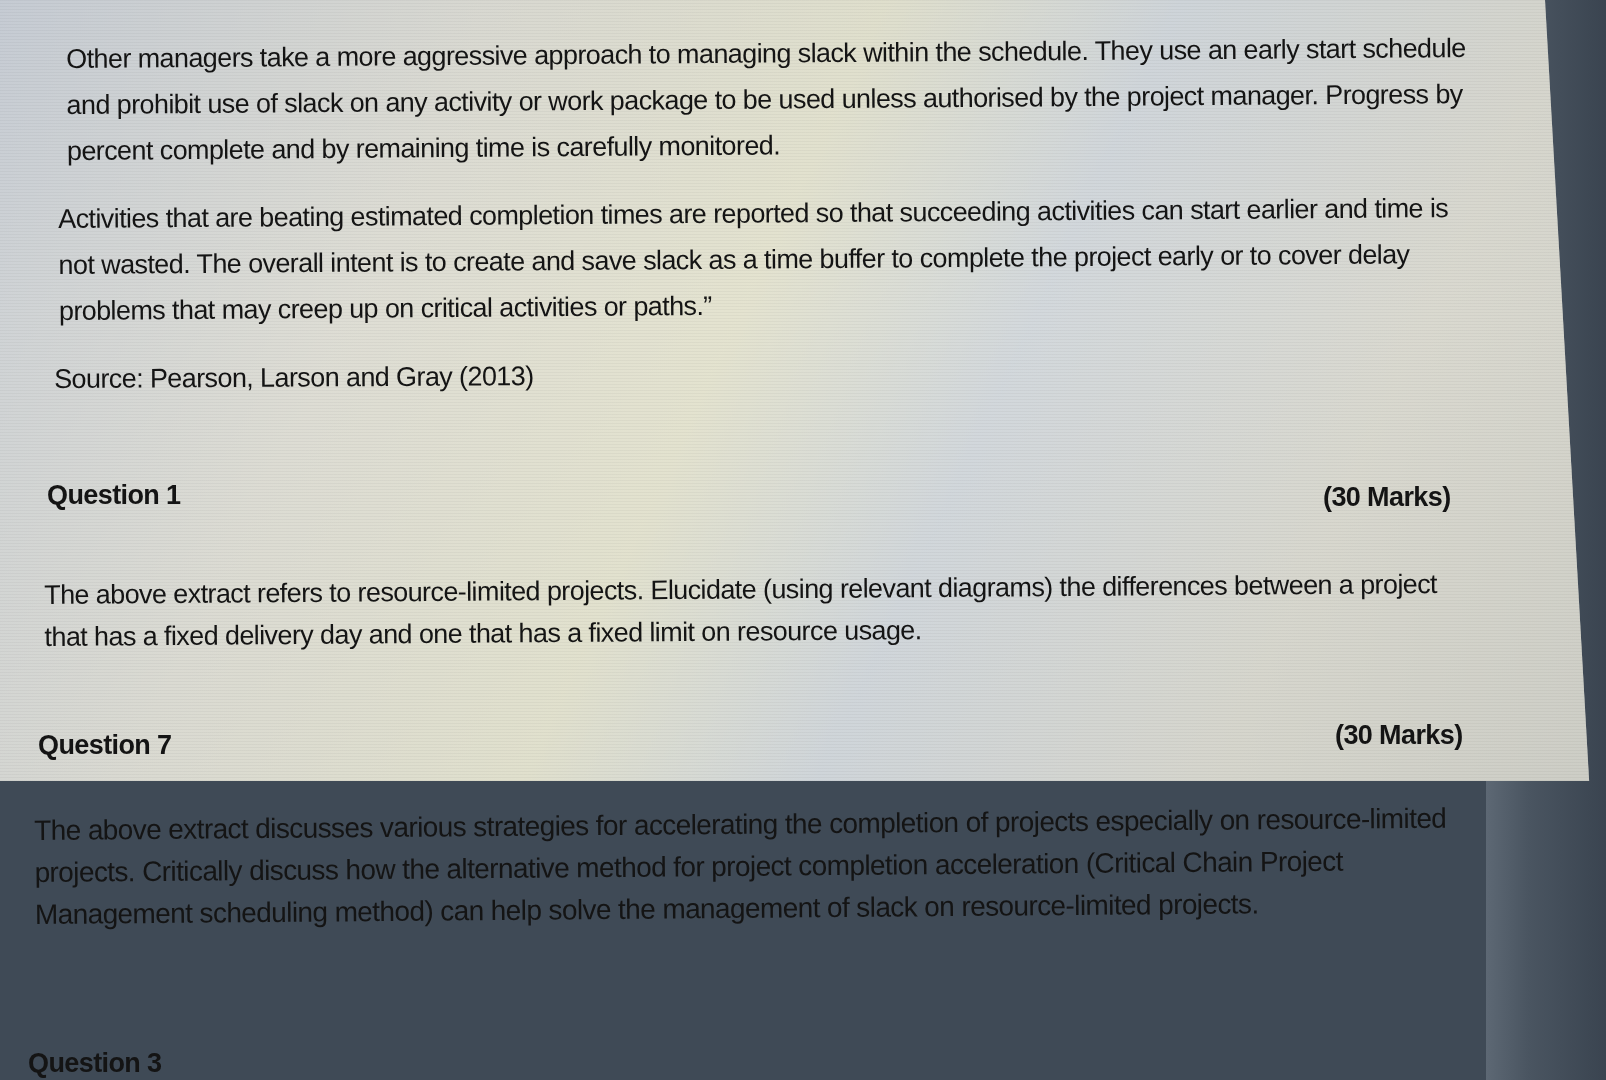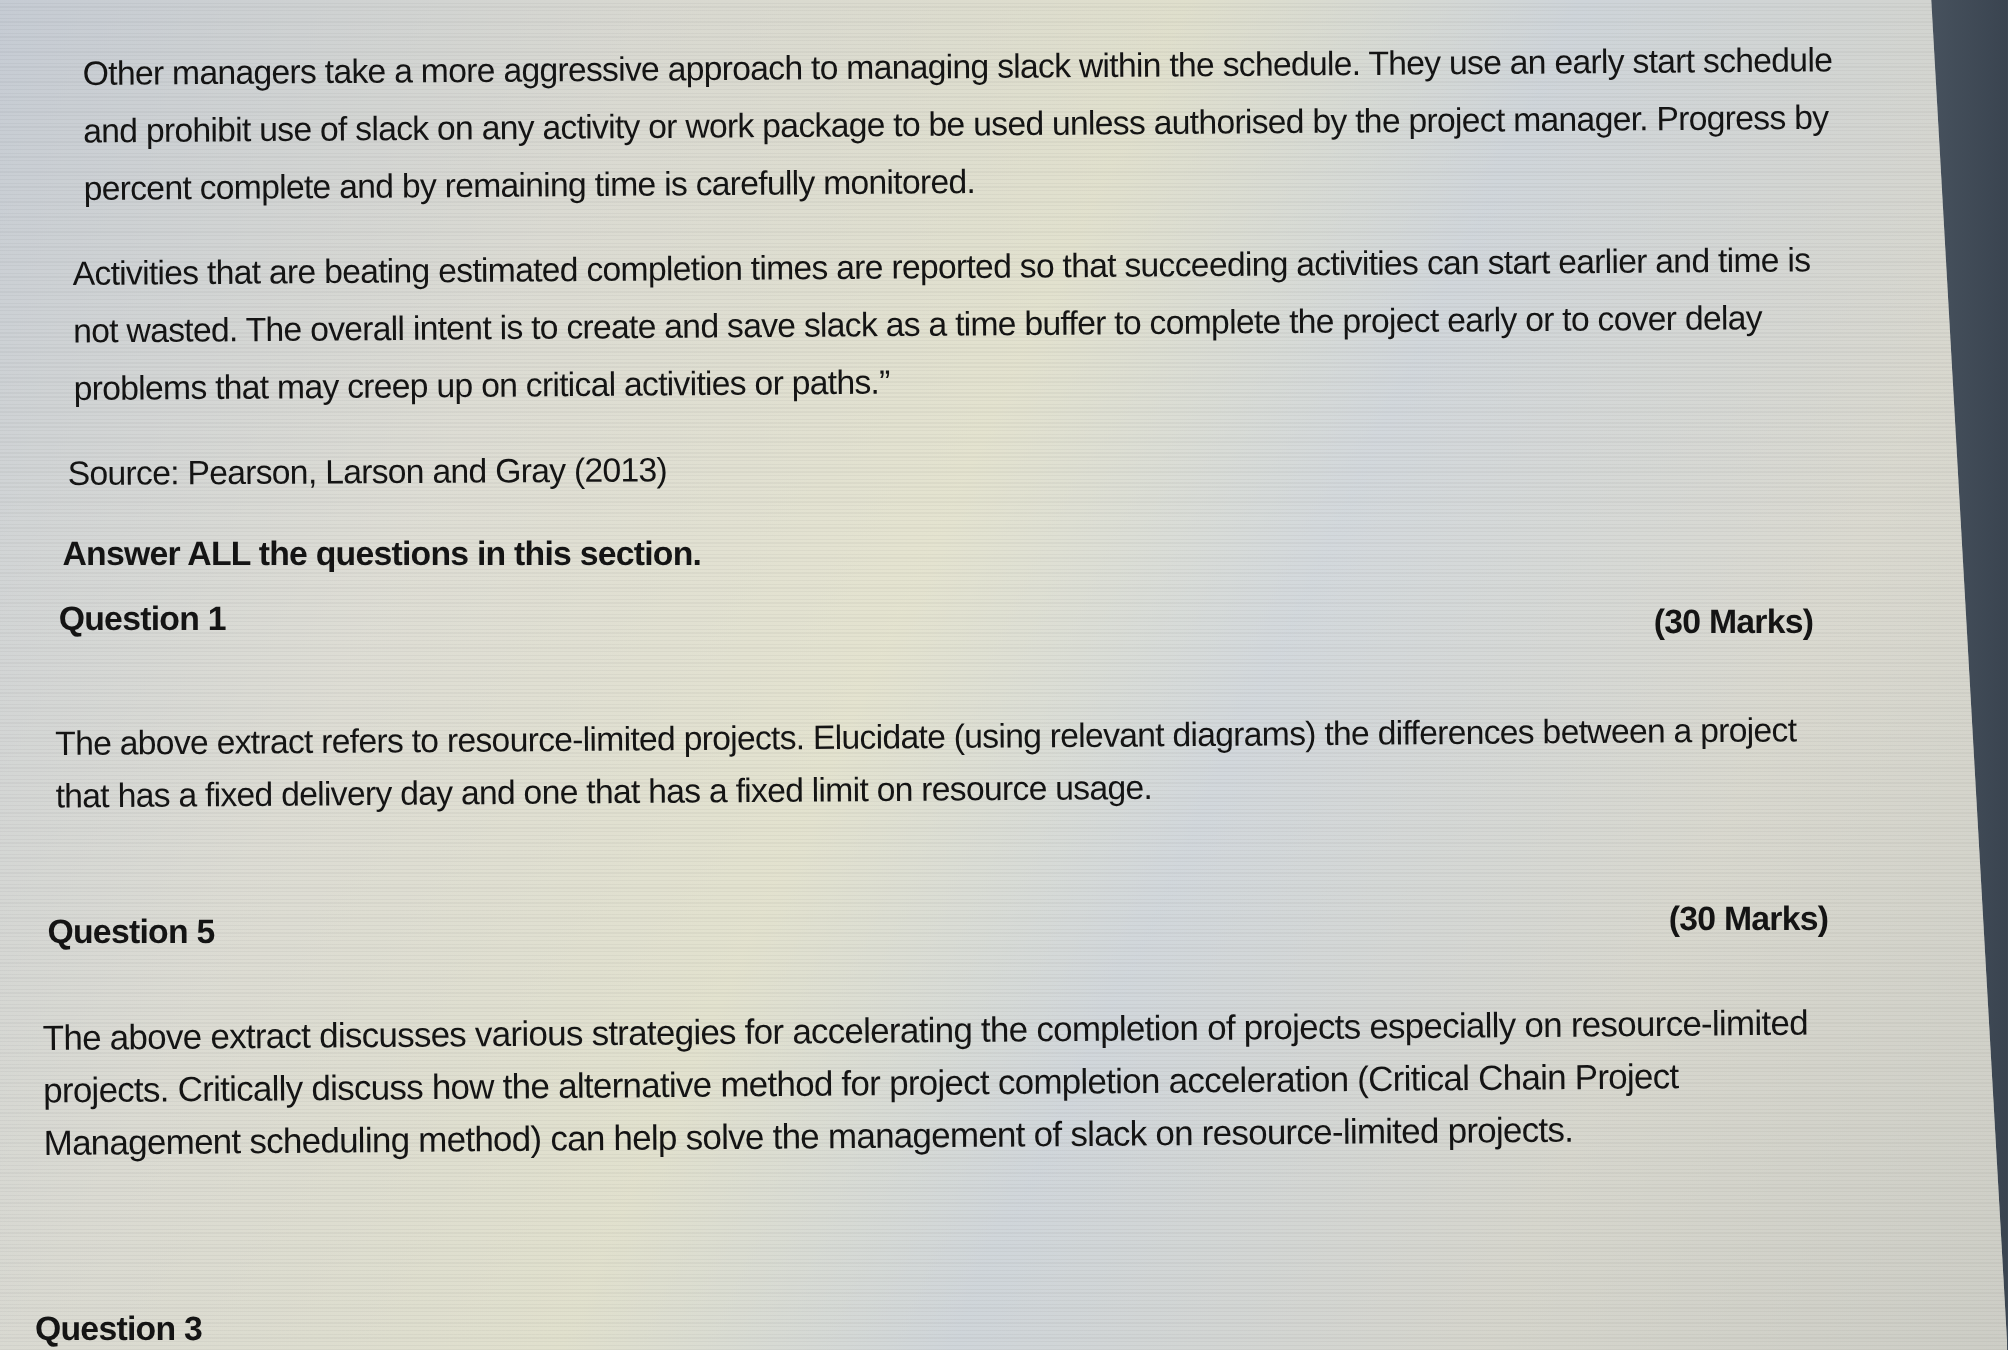--- a/index.html
+++ b/index.html
@@ -20,21 +20,21 @@
       right: 0;
       width: 120px;
       height: 1080px;
       background: linear-gradient(90deg, #5d6874 0%, #4a5561 35%, #3a4450 100%);
     }
     .page {
       position: absolute;
       top: 0;
       left: 0;
       width: 1606px;
-      height: 1080px;
+      height: 781px;
       clip-path: polygon(0 0, 1545px 0, 1606px 1080px, 0 1080px);
       background:
         repeating-linear-gradient(0deg, rgba(0,0,0,0.035) 0px, rgba(0,0,0,0.035) 1px, transparent 1px, transparent 3px),
         linear-gradient(115deg, rgba(186,196,214,0.55) 0%, rgba(226,224,210,0.35) 25%, rgba(238,236,200,0.45) 45%, rgba(200,212,228,0.45) 60%, rgba(214,212,196,0.35) 80%, rgba(196,196,186,0.5) 100%),
         linear-gradient(180deg, #d3d4d0 0%, #dcdcd6 40%, #d5d6d1 100%);
     }
     .txt {
       position: absolute;
       color: #141414;
       font-size: 27px;
@@ -71,30 +71,29 @@
   </div>
 
   <div class="txt para2">
     <span class="line">Activities that are beating estimated completion times are reported so that succeeding activities can start earlier and time is</span>
     <span class="line">not wasted. The overall intent is to create and save slack as a time buffer to complete the project early or to cover delay</span>
     <span class="line">problems that may creep up on critical activities or paths.”</span>
   </div>
 
   <div class="txt source">Source: Pearson, Larson and Gray (2013)</div>
 
-  <div class="txt bold instr">Answer ALL the questions in this section.</div>
 
   <div class="txt bold q1-title">Question 1</div>
   <div class="txt bold q1-marks">(30 Marks)</div>
   <div class="txt q1-body">
     <span class="line">The above extract refers to resource-limited projects. Elucidate (using relevant diagrams) the differences between a project</span>
     <span class="line">that has a fixed delivery day and  one that has a fixed limit on resource usage.</span>
   </div>
 
-  <div class="txt bold q2-title">Question 5</div>
+  <div class="txt bold q2-title">Question 7</div>
   <div class="txt bold q2-marks">(30 Marks)</div>
   <div class="txt q2-body">
     <span class="line">The above extract discusses various strategies for accelerating the completion of projects especially on resource-limited</span>
     <span class="line">projects. Critically discuss how the alternative method for project completion acceleration (Critical Chain Project</span>
     <span class="line">Management scheduling method) can help solve the management of slack on resource-limited projects.</span>
   </div>
 
   <div class="txt bold q3-title">Question 3</div>
 
 </div>

